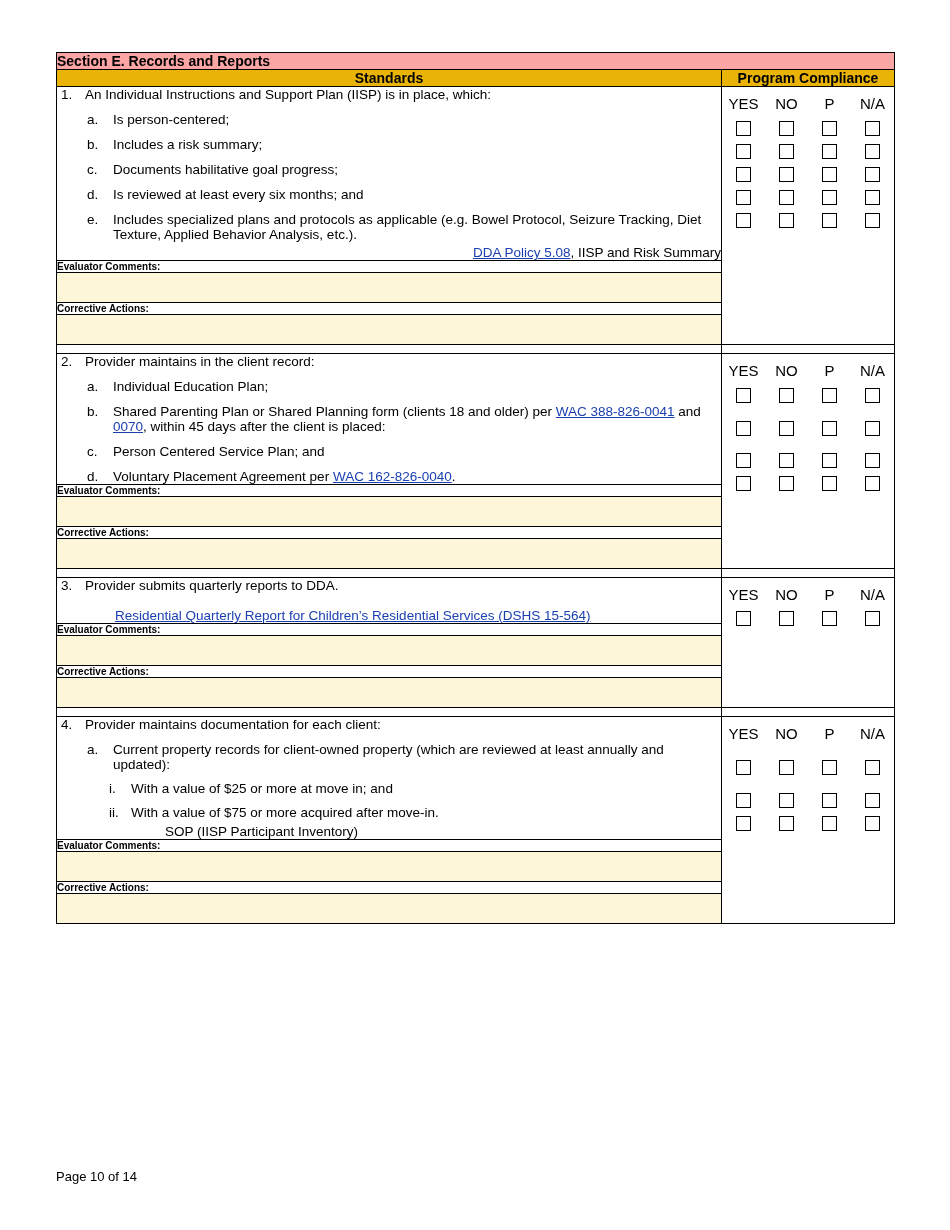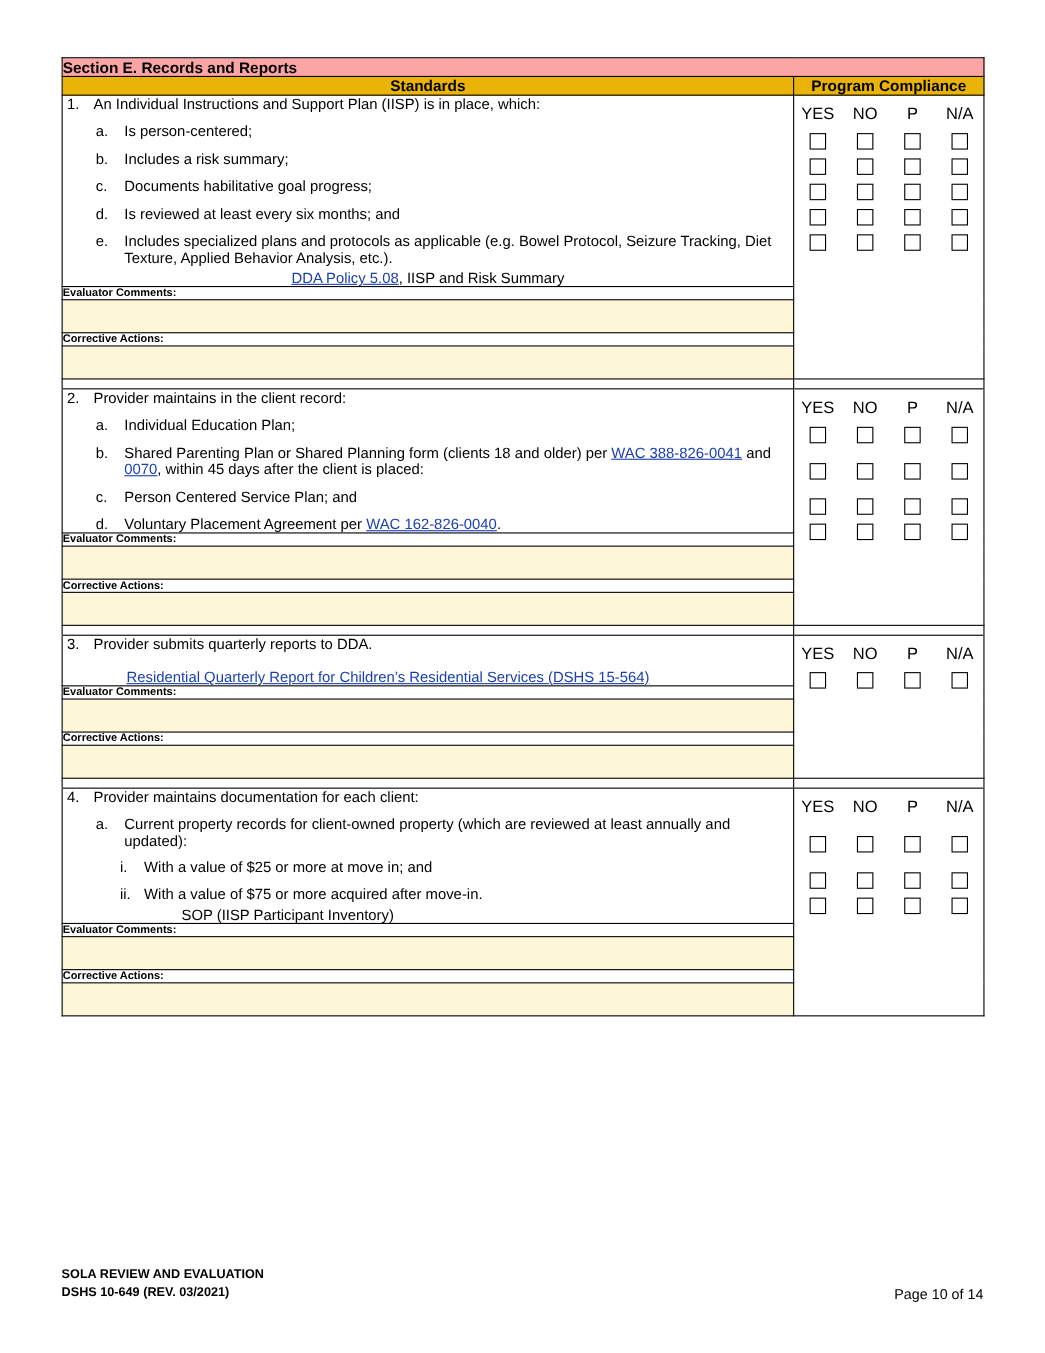--- a/index.html
+++ b/index.html
@@ -111,21 +111,21 @@
   }
   .rom-item .lt {
     width: 22px;
     flex: 0 0 22px;
   }
   a.lnk, .lnk {
     color: #1a3fb0;
     text-decoration: underline;
   }
   .centered-note {
-    text-align: center;
+    text-align: right;
     margin-top: 3px;
   }
   .indent-note {
     padding-left: 108px;
     margin-top: 4px;
   }
   .lbl-row td {
     padding: 6px 10px 6px 10px;
     font-weight: bold;
     font-size: 10px;
@@ -550,20 +550,16 @@
       <td>Corrective Actions:</td>
     </tr>
     <tr class="fill-row">
       <td class="fill"></td>
     </tr>
 
   </tbody>
     </table>
 
   <div class="footer">
-    <div class="left">
-      <div>SOLA REVIEW AND EVALUATION</div>
-      <div>DSHS 10-649 (REV. 03/2021)</div>
-    </div>
     <div class="right">Page 10 of 14</div>
   </div>
 
 </div>
 
 </body></html>

